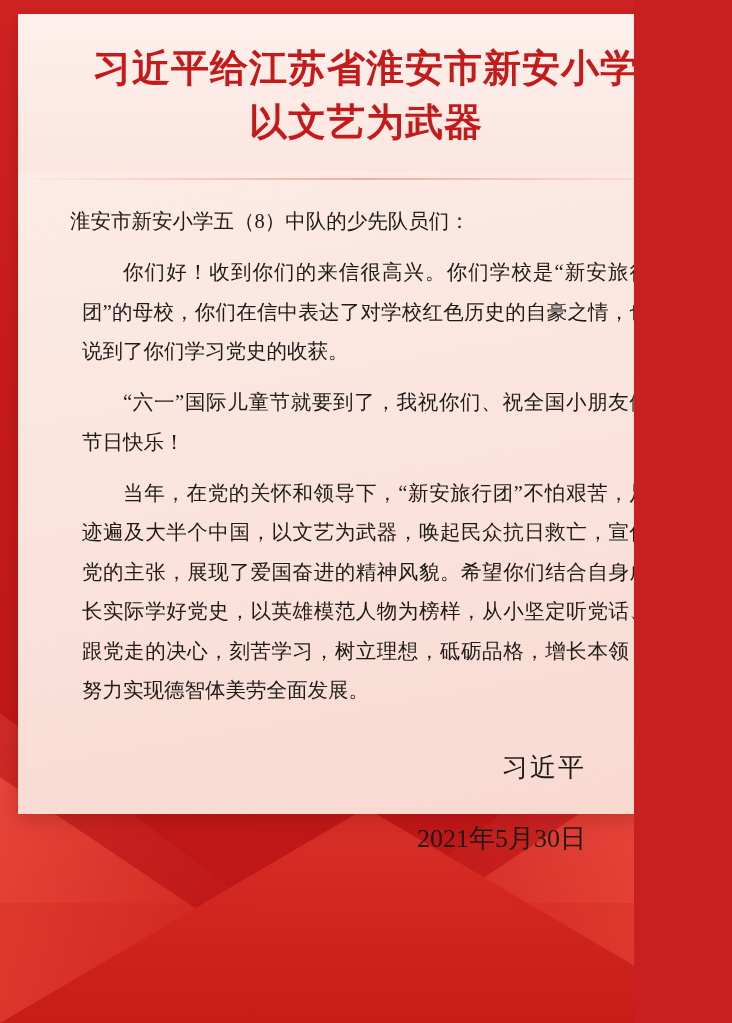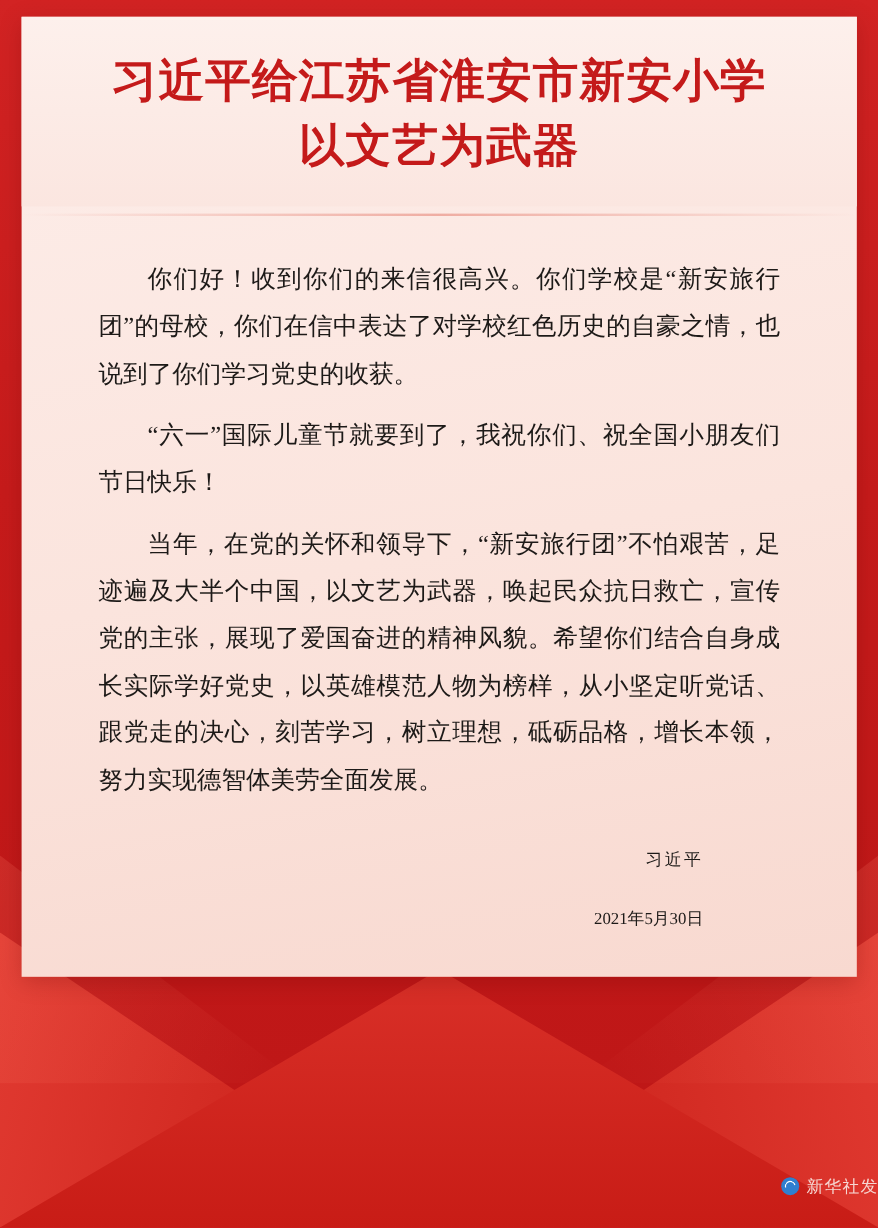--- a/index.html
+++ b/index.html
@@ -9,21 +9,21 @@
   body {
     width: 732px;
     height: 1023px;
     overflow: hidden;
     background: #c81f1f;
     font-family: "Liberation Serif", "DejaVu Serif", serif;
   }
 
   #poster {
     position: relative;
-    width: 732px;
+    width: 634px;
     height: 1023px;
     background: #cf1f1f;
     overflow: hidden;
   }
 
   
   .bg-red {
     position: absolute;
     left: 0; top: 0;
     width: 732px; height: 1023px;
@@ -130,21 +130,21 @@
     margin: 12px;
     text-indent: 2em;
     font-family: Liberation Serif, serif;
   }
 
   .signature {
     margin-top: 34px;
     padding-right: 76px;
     text-align: right;
     line-height: 1.85;
-    font-size: 14px;
+    font-size: 26px;
     color: #1d1a18;
   }
   .sign-name { display: block; letter-spacing: 2px; }
   .sign-date { display: block; margin-top: 23px; }
 
   
   .credit {
     position: absolute;
     left: 0;
     bottom: 22px;
@@ -199,20 +199,21 @@
     <div class="letter-header">
       <div class="title">
         <span class="title-line">习近平给江苏省淮安市新安小学</span>
         <span class="title-line">以文艺为武器</span>
       </div>
     </div>
 
     <div class="divider"></div>
 
     <div class="letter-body">
+      <p class="salutation">淮安市新安小学五（8）中队的少先队员们：</p>
       <p class="para">你们好！收到你们的来信很高兴。你们学校是“新安旅行团”的母校，你们在信中表达了对学校红色历史的自豪之情，也说到了你们学习党史的收获。</p>
       <p class="para">“六一”国际儿童节就要到了，我祝你们、祝全国小朋友们节日快乐！</p>
       <p class="para">当年，在党的关怀和领导下，“新安旅行团”不怕艰苦，足迹遍及大半个中国，以文艺为武器，唤起民众抗日救亡，宣传党的主张，展现了爱国奋进的精神风貌。希望你们结合自身成长实际学好党史，以英雄模范人物为榜样，从小坚定听党话、跟党走的决心，刻苦学习，树立理想，砥砺品格，增长本领，努力实现德智体美劳全面发展。</p>
 
       <div class="signature">
         <span class="sign-name">习近平</span>
         <span class="sign-date">2021年5月30日</span>
       </div>
     </div>
 

